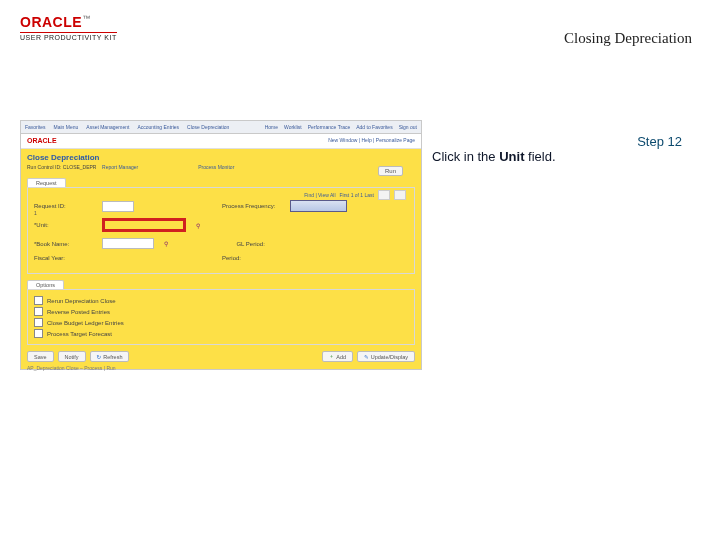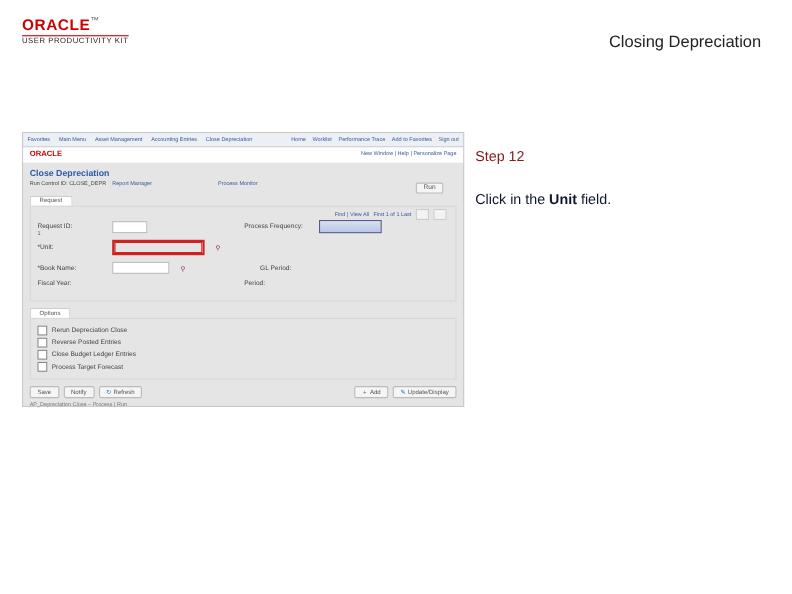--- a/index.html
+++ b/index.html
@@ -45,45 +45,46 @@
     margin-top: 2px;
     border-top: 1px solid #c00;
     padding-top: 1px;
   }
   .title-right {
     position: absolute;
     right: 28px;
     top: 30px;
     font-size: 15px;
     color: #222;
+    font-family: Liberation Serif, serif;
   }
   .content {
     position: absolute;
     left: 20px;
     top: 120px;
     display: flex;
     gap: 10px;
   }
   .shot {
     width: 400px;
     height: 248px;
     border: 1px solid #c9c9c9;
-    background: #e5e5e5;
+    background: #fde047;
     position: relative;
     font-size: 6px;
     color: #555;
   }
   .side {
     width: 250px;
   }
   .step {
     font-size: 13px;
     margin-top: 14px;
-    margin-bottom: 24px;
-    color: #7f1d1d;
+    color: #0c4a6e;
+    text-align: right;
   }
   .instruct {
     font-size: 13px;
     color: #0f172a;
   }
   .instruct b { font-weight: bold; }
 
   
   .m-top {
     background: #eceff4;

